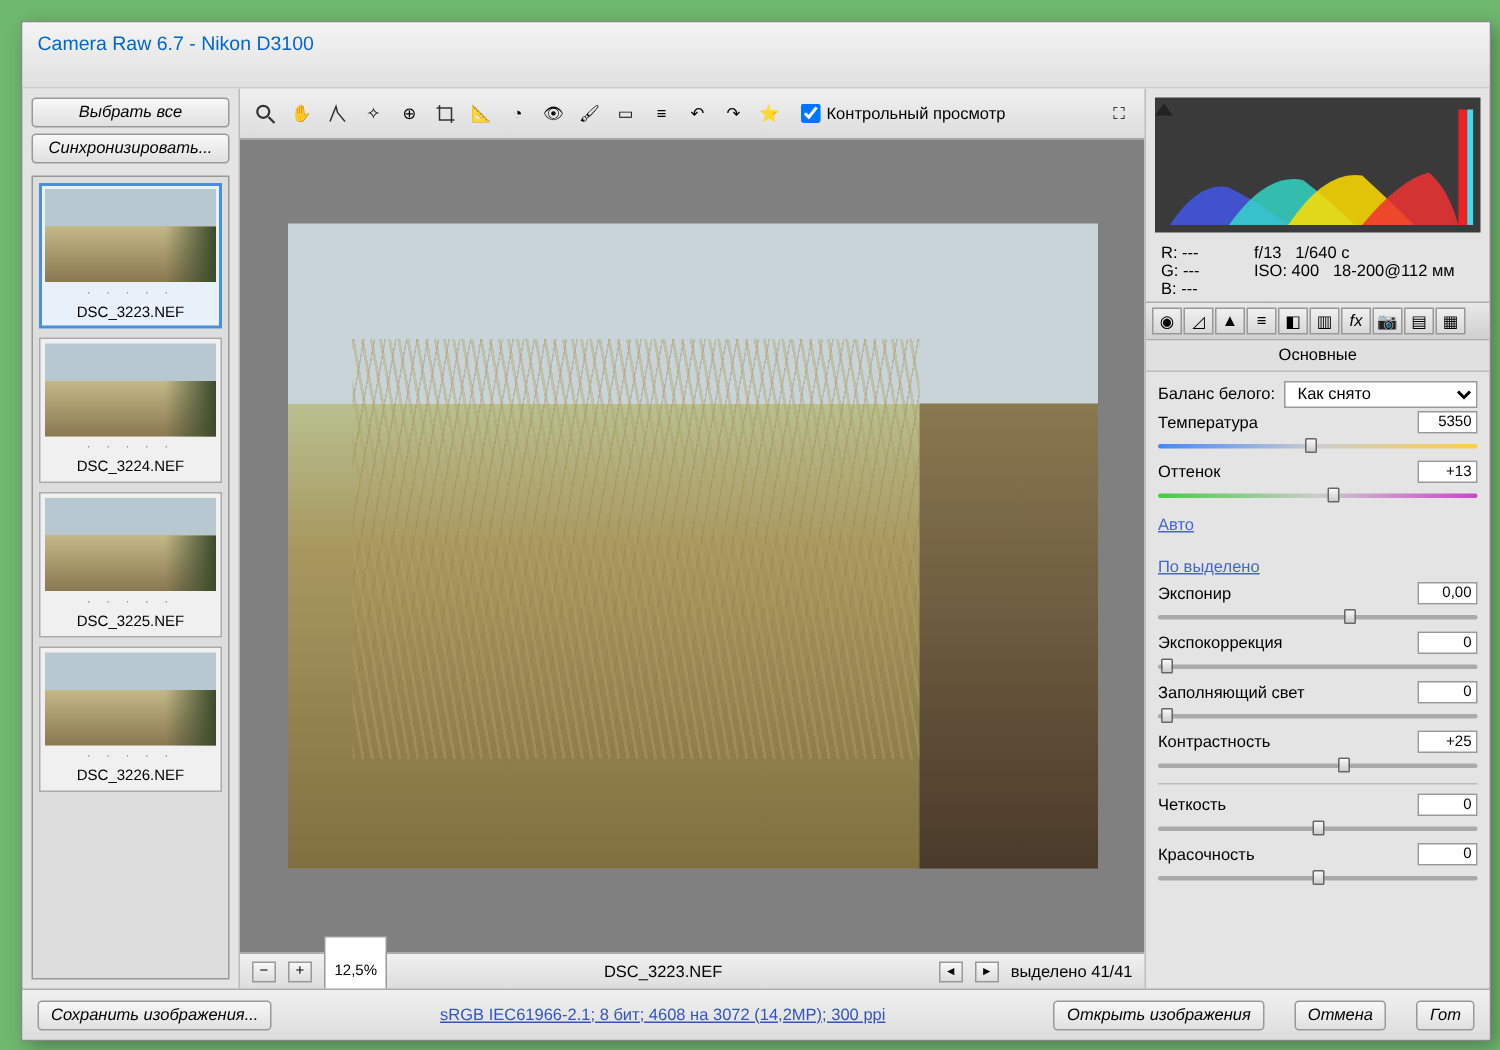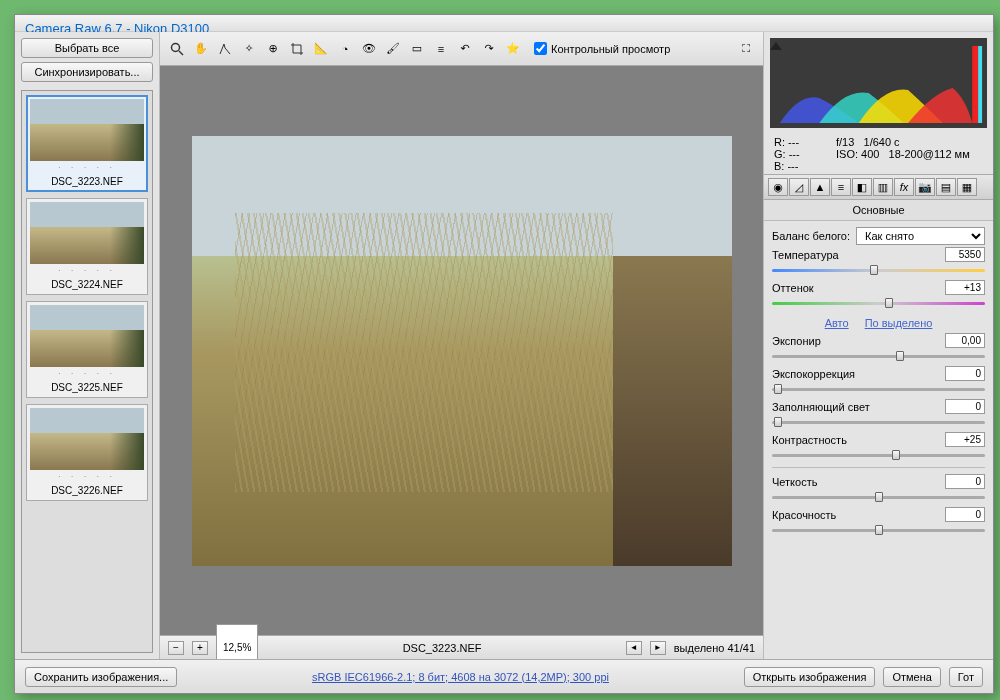--- a/index.html
+++ b/index.html
@@ -1,21 +1,21 @@
 <!DOCTYPE html>
 <html><head>
 <meta charset="utf-8">
 <style>
 * { box-sizing: border-box; margin: 0; padding: 0; font-family: Tahoma, Arial, sans-serif; font-size: 11px; }
 body { background: #6fb86f; overflow: hidden; width: 1000px; height: 700px; }
 .window { position: absolute; left: 14px; top: 14px; width: 980px; height: 680px; background: #e8e8e8; border: 1px solid #888; box-shadow: 4px 4px 12px rgba(0,0,0,0.3); display: flex; flex-direction: column; }
-.titlebar { height: 17px; background: linear-gradient(#f4f4f4,#e0e0e0); border-bottom: 1px solid #ccc; padding: 6px 10px; color: #0066cc; font-size: 13px; }
+.titlebar { height: 44px; background: linear-gradient(#f4f4f4,#e0e0e0); border-bottom: 1px solid #ccc; padding: 6px 10px; color: #0066cc; font-size: 13px; }
 .main { flex: 1; display: flex; overflow: hidden; }
 .left-panel { width: 145px; background: #e4e4e4; border-right: 1px solid #bbb; padding: 6px; display: flex; flex-direction: column; }
-.btn { background: linear-gradient(#f8f8f8,#e0e0e0); border: 1px solid #999; border-radius: 3px; padding: 3px 8px; cursor: pointer; margin-bottom: 4px; text-align: center; font-size: 11px; }
+.btn { background: linear-gradient(#f8f8f8,#e0e0e0); border: 1px solid #999; border-radius: 3px; padding: 3px 8px; cursor: pointer; margin-bottom: 4px; text-align: center; font-size: 11px; font-style: italic; }
 .thumbs { flex: 1; overflow-y: auto; background: #ddd; border: 1px solid #999; padding: 4px; margin-top: 4px; }
 .thumb { background: #f0f0f0; border: 1px solid #aaa; margin-bottom: 6px; padding: 3px; }
 .thumb.selected { border: 2px solid #4a90d9; background: #e8f0fa; padding: 2px; }
 .thumb-img { width: 100%; height: 62px; background: linear-gradient(180deg,#b8c8d0 0%,#b8c8d0 40%,#c4b888 40%,#8a7850 100%); position: relative; }
 .thumb-img::after { content:""; position:absolute; right:0; top:40%; bottom:0; width:30%; background:linear-gradient(90deg,transparent,#3a4a2a); }
 .thumb-dots { text-align: center; letter-spacing: 4px; color: #888; font-size: 8px; padding: 2px 0; }
 .thumb-name { text-align: center; font-size: 10px; padding: 2px 0 1px; }
 .center-panel { flex: 1; display: flex; flex-direction: column; background: #e0e0e0; }
 .toolbar { height: 34px; background: linear-gradient(#f0f0f0,#ddd); border-bottom: 1px solid #aaa; display: flex; align-items: center; padding: 0 6px; gap: 2px; }
 .tool-icon { width: 22px; height: 22px; display: flex; align-items: center; justify-content: center; border: 1px solid transparent; border-radius: 2px; cursor: pointer; }
@@ -41,25 +41,25 @@
 .settings { flex: 1; overflow-y: auto; padding: 6px 8px; }
 .setting-row { margin-bottom: 4px; }
 .setting-label-row { display: flex; align-items: center; gap: 6px; margin-bottom: 2px; }
 .setting-label { flex: 1; font-size: 11px; }
 .setting-value { width: 40px; border: 1px solid #999; background: #fff; text-align: right; padding: 1px 3px; font-size: 10px; margin-left: 36px; }
 .slider { height: 12px; position: relative; }
 .slider-track { position: absolute; left: 0; right: 0; top: 5px; height: 3px; background: #aaa; border-radius: 2px; }
 .slider-track.temp { background: linear-gradient(90deg,#4488ff,#ccc,#ffcc44); }
 .slider-track.tint { background: linear-gradient(90deg,#44cc44,#ccc,#cc44cc); }
 .slider-thumb { position: absolute; top: 1px; width: 8px; height: 10px; background: linear-gradient(#f8f8f8,#ccc); border: 1px solid #666; border-radius: 1px; transform: translateX(-4px); }
-.auto-row { display: flex; justify-content: center; gap: 16px; padding: 4px 0; text-decoration: underline; color: #4466cc; }
+.auto-row { display: flex; justify-content: center; gap: 16px; padding: 4px 0; text-decoration: underline; color: #4466cc; flex-direction: column; }
 .auto-row span { cursor: pointer; }
 .setting-group { border-top: 1px solid #bbb; margin-top: 6px; padding-top: 6px; }
 .select { border: 1px solid #999; background: #fff; padding: 1px 4px; font-size: 11px; }
-.footer { height: 34px; background: linear-gradient(#f0f0f0,#ddd); border-top: 1px solid #aaa; display: flex; align-items: center; padding: 16px 10px; gap: 8px; }
+.footer { height: 34px; background: linear-gradient(#f0f0f0,#ddd); border-top: 1px solid #aaa; display: flex; align-items: center; padding: 16px 10px; gap: 20px; }
 .footer-link { flex: 1; text-align: center; color: #3355bb; text-decoration: underline; cursor: pointer; font-size: 11px; }
 .small-btn { width:16px; height:14px; background:linear-gradient(#f8f8f8,#ddd); border:1px solid #999; display:flex;align-items:center;justify-content:center;font-size:10px;cursor:pointer; }
 </style>
 </head>
 <body>
 
 <div class="window">
   <div class="titlebar">Camera Raw 6.7  -  Nikon D3100</div>
 
   <div class="main">

